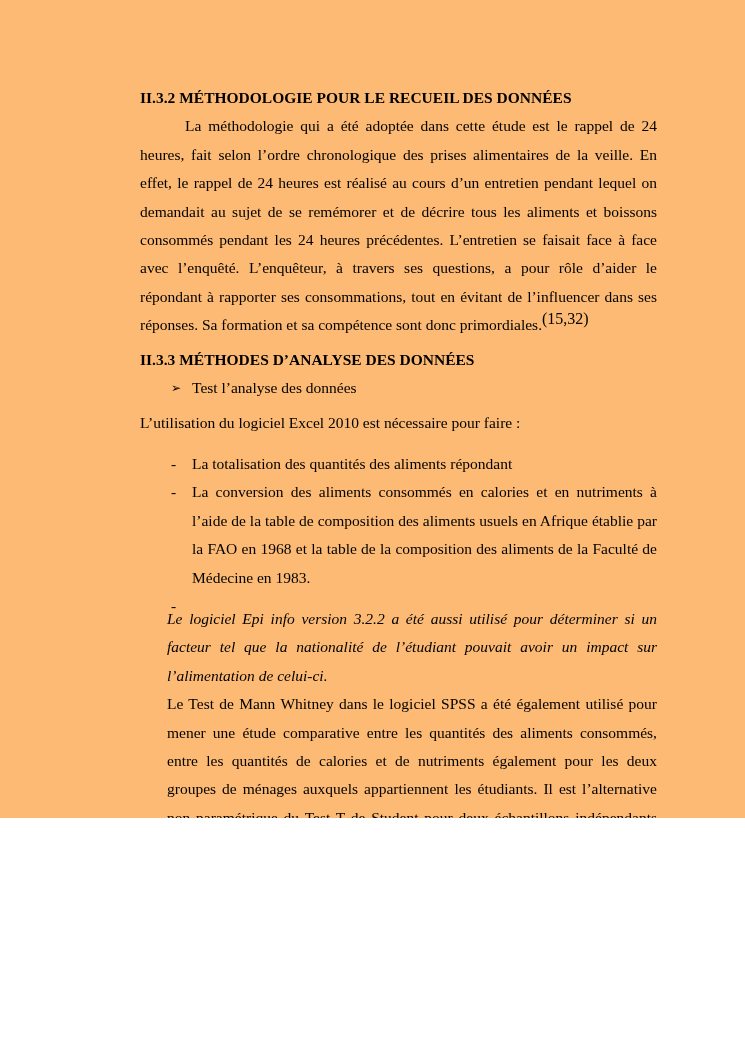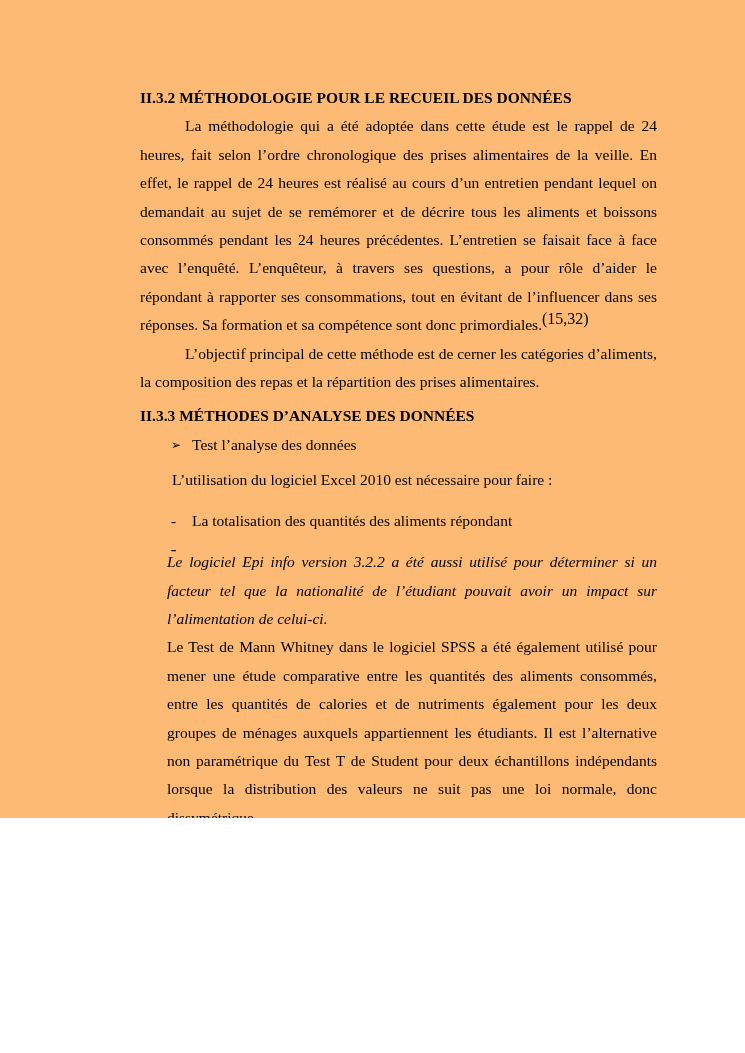--- a/index.html
+++ b/index.html
@@ -34,21 +34,21 @@
     position: relative;
     padding-left: 52px;
   }
   .arrow-marker {
     position: absolute;
     left: 31px;
     top: 0;
     font-size: 12px;
   }
 
-  .excel-line { margin-top: 7px; margin-left: 32px; }
+  .excel-line { margin-top: 7px; }
 
   .dash-list {
     list-style: none;
     margin-top: 12px;
   }
   .dash-list li {
     position: relative;
     padding-left: 52px;
     text-align: justify;
   }
@@ -84,38 +84,38 @@
 </style>
 </head>
 <body>
 
 <div class="page">
 
   <div class="heading heading-1">II.3.2 MÉTHODOLOGIE POUR LE RECUEIL DES DONNÉES</div>
 
   <p class="para first-indent"><span>La méthodologie qui a été adoptée dans cette étude est le rappel de 24 heures, fait selon l’ordre chronologique des prises alimentaires de la veille. En effet, le rappel de 24 heures est réalisé au cours d’un entretien pendant lequel on demandait au sujet de se remémorer et de décrire tous les aliments et boissons consommés pendant les 24 heures précédentes. L’entretien se faisait face à face avec l’enquêté. L’enquêteur, à travers ses questions, a pour rôle d’aider le répondant à rapporter ses consommations, tout en évitant de l’influencer dans ses réponses. Sa formation et sa compétence sont donc primordiales.</span><sup class="cite">(15,32)</sup></p>
 
-  <p class="para first-indent">L’objectif principal de cette méthode est de cerner les catégories d’aliments, la composition des repas et la répartition des prises alimentaires.</p>
 
   <div class="heading heading-2">II.3.3 MÉTHODES D’ANALYSE DES DONNÉES</div>
 
   <div class="arrow-row">
     <span class="arrow-marker">➢</span>
     <span>Test l’analyse des données</span>
   </div>
 
   <p class="para excel-line">L’utilisation du logiciel Excel 2010 est nécessaire pour faire :</p>
 
   <ul class="dash-list">
     <li>
       <span class="dash-marker">-</span>
       <span>La totalisation des quantités des aliments répondant</span>
     </li>
     <li>
       <span class="dash-marker">-</span>
+      <span>La conversion des aliments consommés en calories et en nutriments à l’aide de la table de composition des aliments usuels en Afrique établie par la FAO en 1968 et la table de la composition des aliments de la Faculté de Médecine en 1983.</span>
     </li>
     <li>
       <span class="dash-marker">-</span>
     </li>
   </ul>
 
   <p class="para block-indent epi-para">Le logiciel Epi info version 3.2.2 a été aussi utilisé pour déterminer si un facteur tel que  la nationalité de l’étudiant pouvait avoir un impact sur l’alimentation de celui-ci.</p>
 
   <p class="para block-indent mann-para">Le Test de Mann Whitney dans le logiciel SPSS a été également utilisé pour mener une étude comparative entre les quantités des aliments consommés, entre les quantités de calories et de nutriments également pour les deux groupes de ménages auxquels appartiennent les étudiants. Il est l’alternative non paramétrique du Test T de Student pour deux échantillons indépendants lorsque la distribution des valeurs ne suit pas une loi normale, donc dissymétrique.</p>
 

